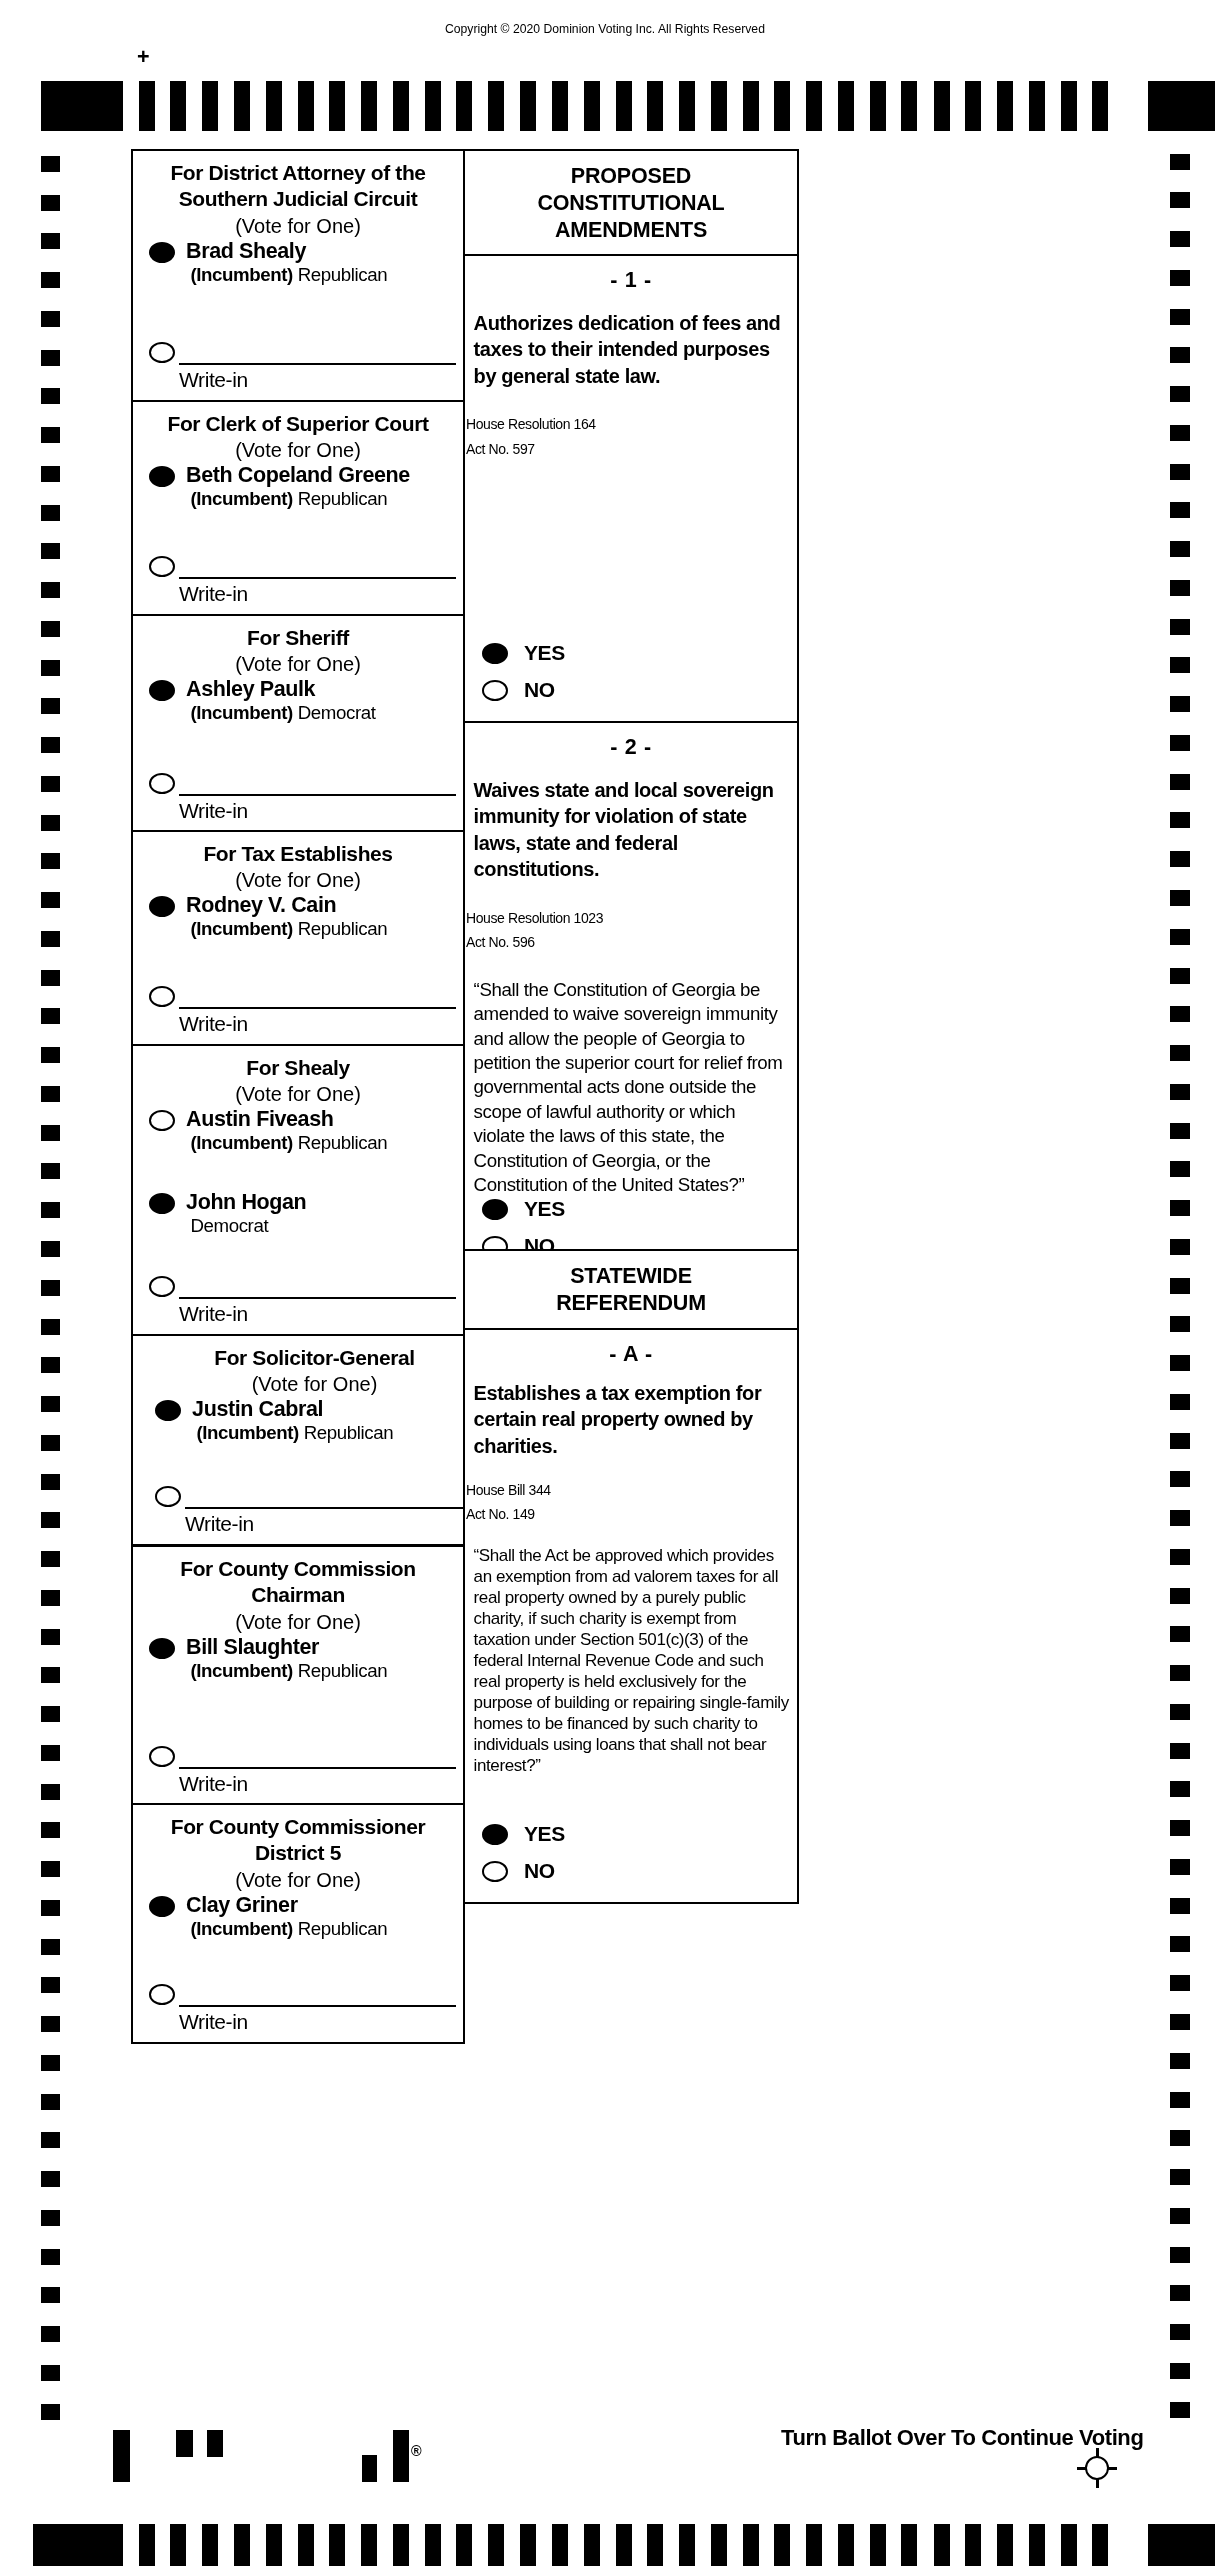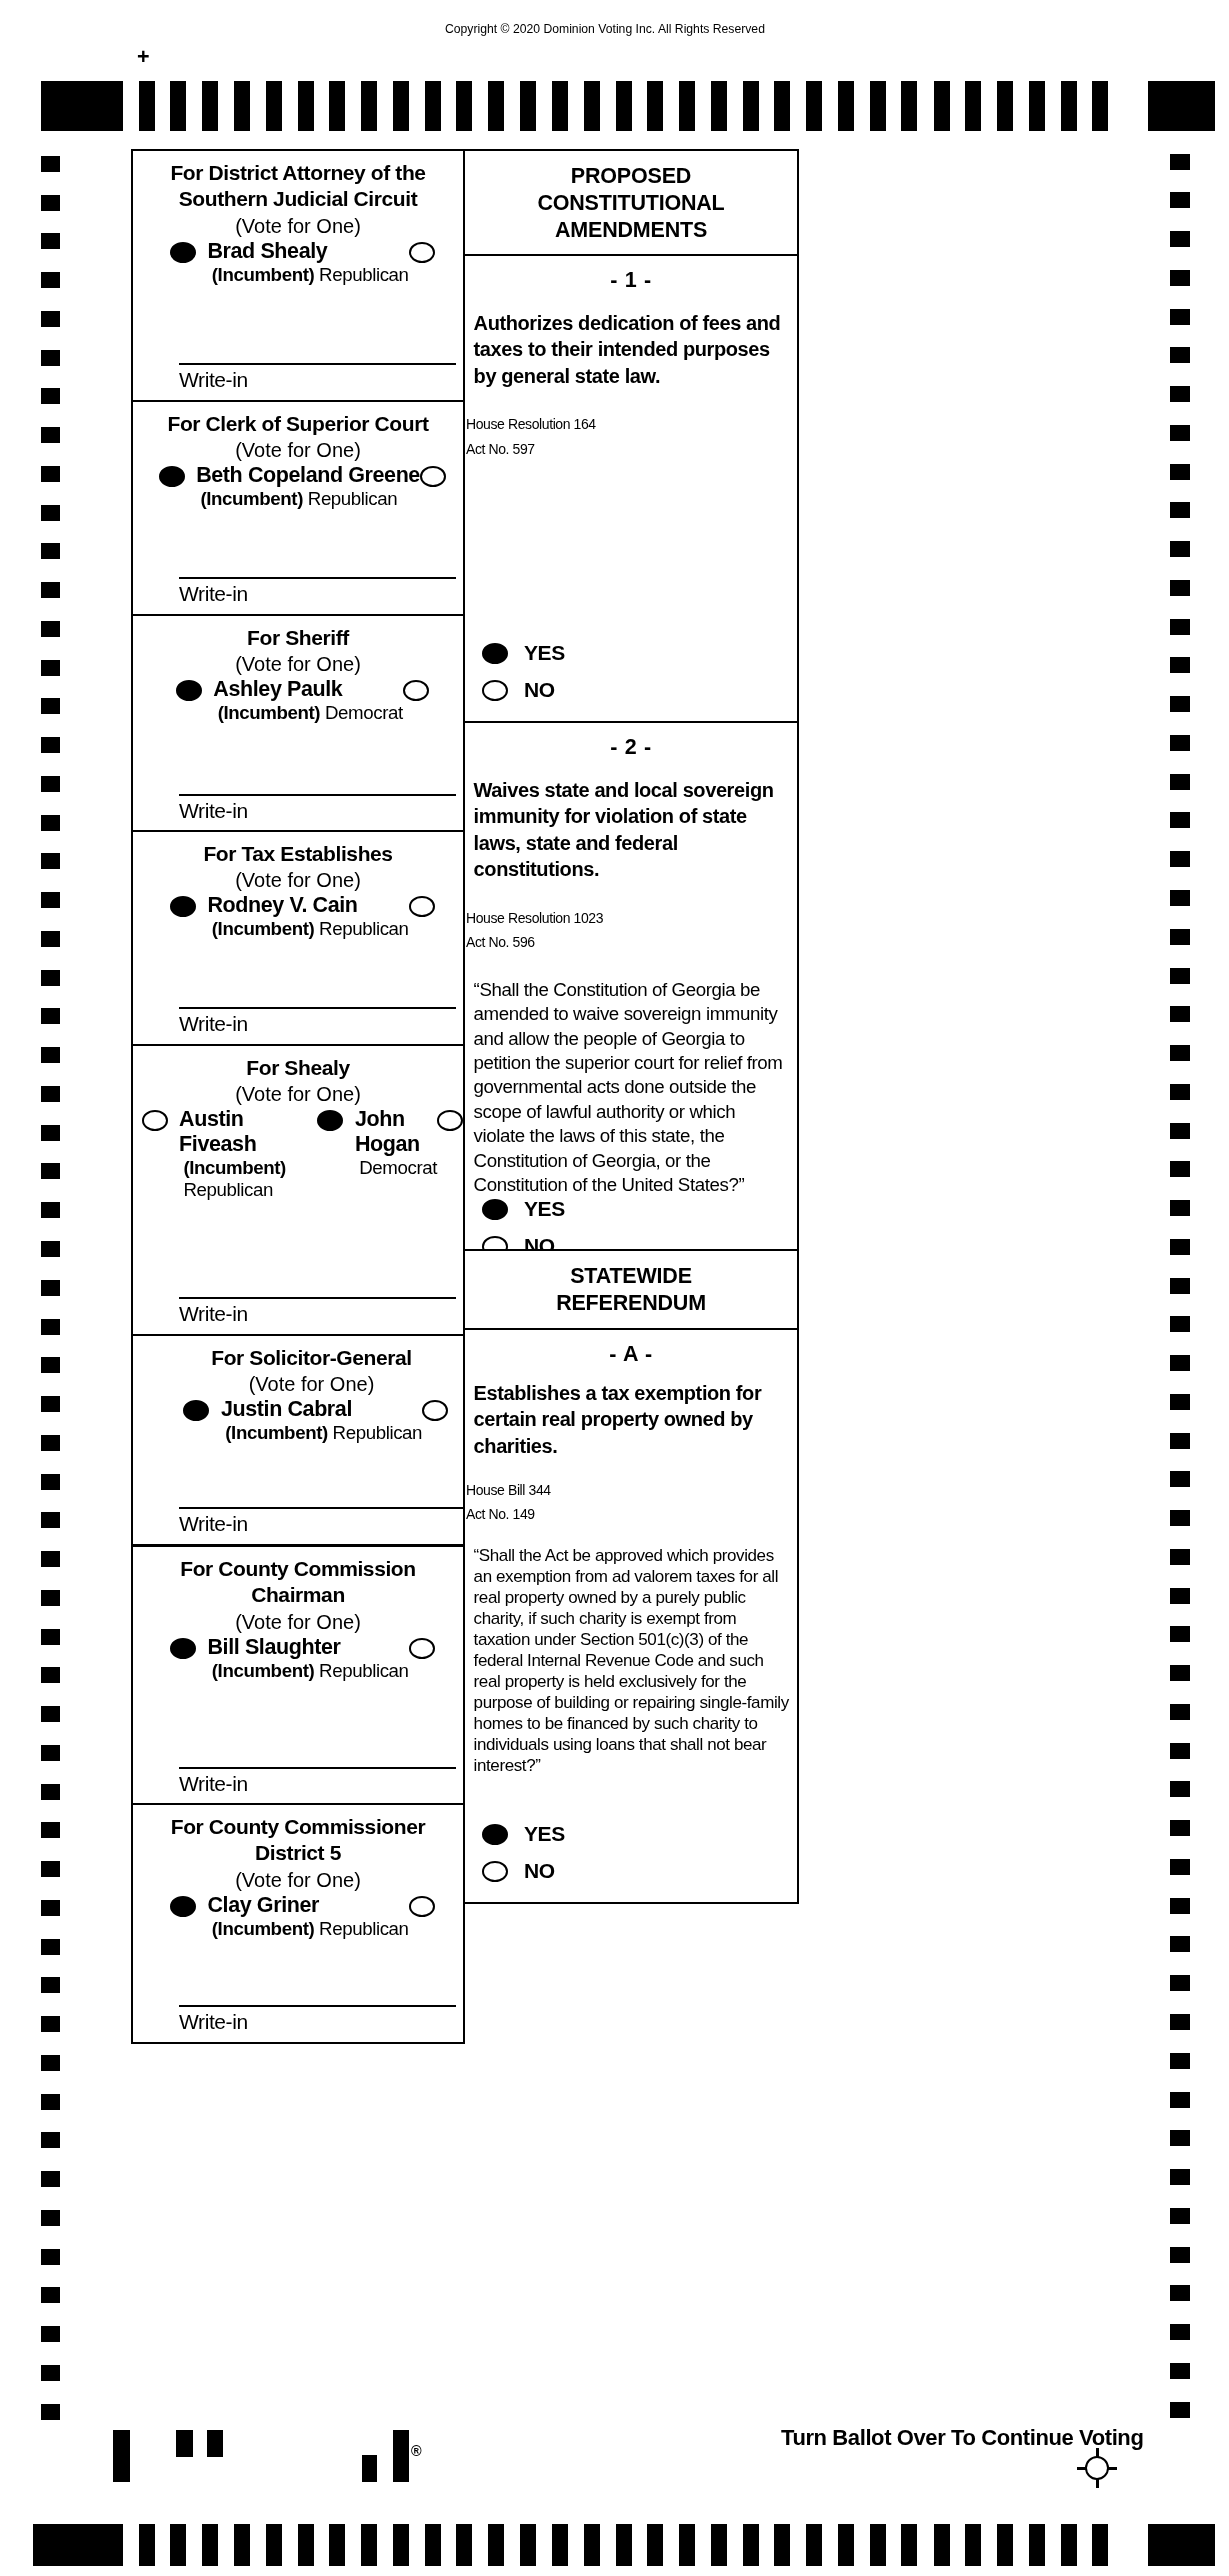--- a/index.html
+++ b/index.html
@@ -11,21 +11,21 @@
        display:flex;flex-direction:column;overflow:hidden;}
   
   #copyright{left:445px;top:21.5px;font-size:12.2px;letter-spacing:0;}
   #corner-plus{left:137px;top:45px;font-size:21.5px;font-weight:700;}
   #turn-over{left:781px;top:2425px;font-size:22px;font-weight:700;letter-spacing:-0.4px;}
   #stock-reg{left:411px;top:2443px;font-size:14.4px;font-weight:700;}
   
   .contest{padding-top:8.6px;}
   .c-title{font-weight:700;font-size:21px;line-height:26.6px;text-align:center;letter-spacing:-0.4px;}
   .c-vote{font-size:20px;line-height:26px;text-align:center;}
-  .c-body{flex:1;display:flex;flex-direction:row;justify-content:center;padding-left:8.6px;}
+  .c-body{flex:1;display:flex;flex-direction:column;justify-content:space-between;padding-left:8.6px;margin-left:7px;}
   .cand-row{display:flex;align-items:flex-start;}
   .oval{width:26px;height:21px;border:2.2px solid #000;border-radius:50%;flex:none;background:#fff;margin-top:2.9px;box-sizing:border-box;}
   .oval.filled{background:#000;}
   .cand-text{margin-left:11.5px;}
   .cand-name{font-weight:700;font-size:21.5px;line-height:25px;letter-spacing:-0.4px;}
   .cand-party{font-size:18.7px;line-height:22px;margin-left:4.3px;letter-spacing:-0.4px;}
   .qual{font-weight:700;}
   .writein{margin:0 7.2px 7.2px 46px;border-top:2.2px solid #000;}
   .writein-label{font-weight:400;font-size:21px;line-height:26px;padding-top:1.4px;letter-spacing:-0.4px;}
   
@@ -153,21 +153,21 @@
             </div>
           </div>
           <div class="cand-row">
             <div class="oval"></div>
           </div>
         </div>
         <div class="writein">
           <div class="writein-label">Write-in</div>
         </div>
       </div>
-      <div class="box contest" style="left: 131px; top: 1334px; width: 361px; height: 212px;">
+      <div class="box contest" style="left: 131px; top: 1334px; width: 361px; height: 212px; padding-left: 6px;">
         <div class="c-title">For Solicitor-General</div>
         <div class="c-vote">(Vote for One)</div>
         <div class="c-body">
           <div class="cand-row">
             <div class="oval filled"></div>
             <div class="cand-text">
               <div class="cand-name">Justin Cabral</div>
               <div class="cand-party"><span class="qual">(Incumbent) </span>Republican</div>
             </div>
           </div>

